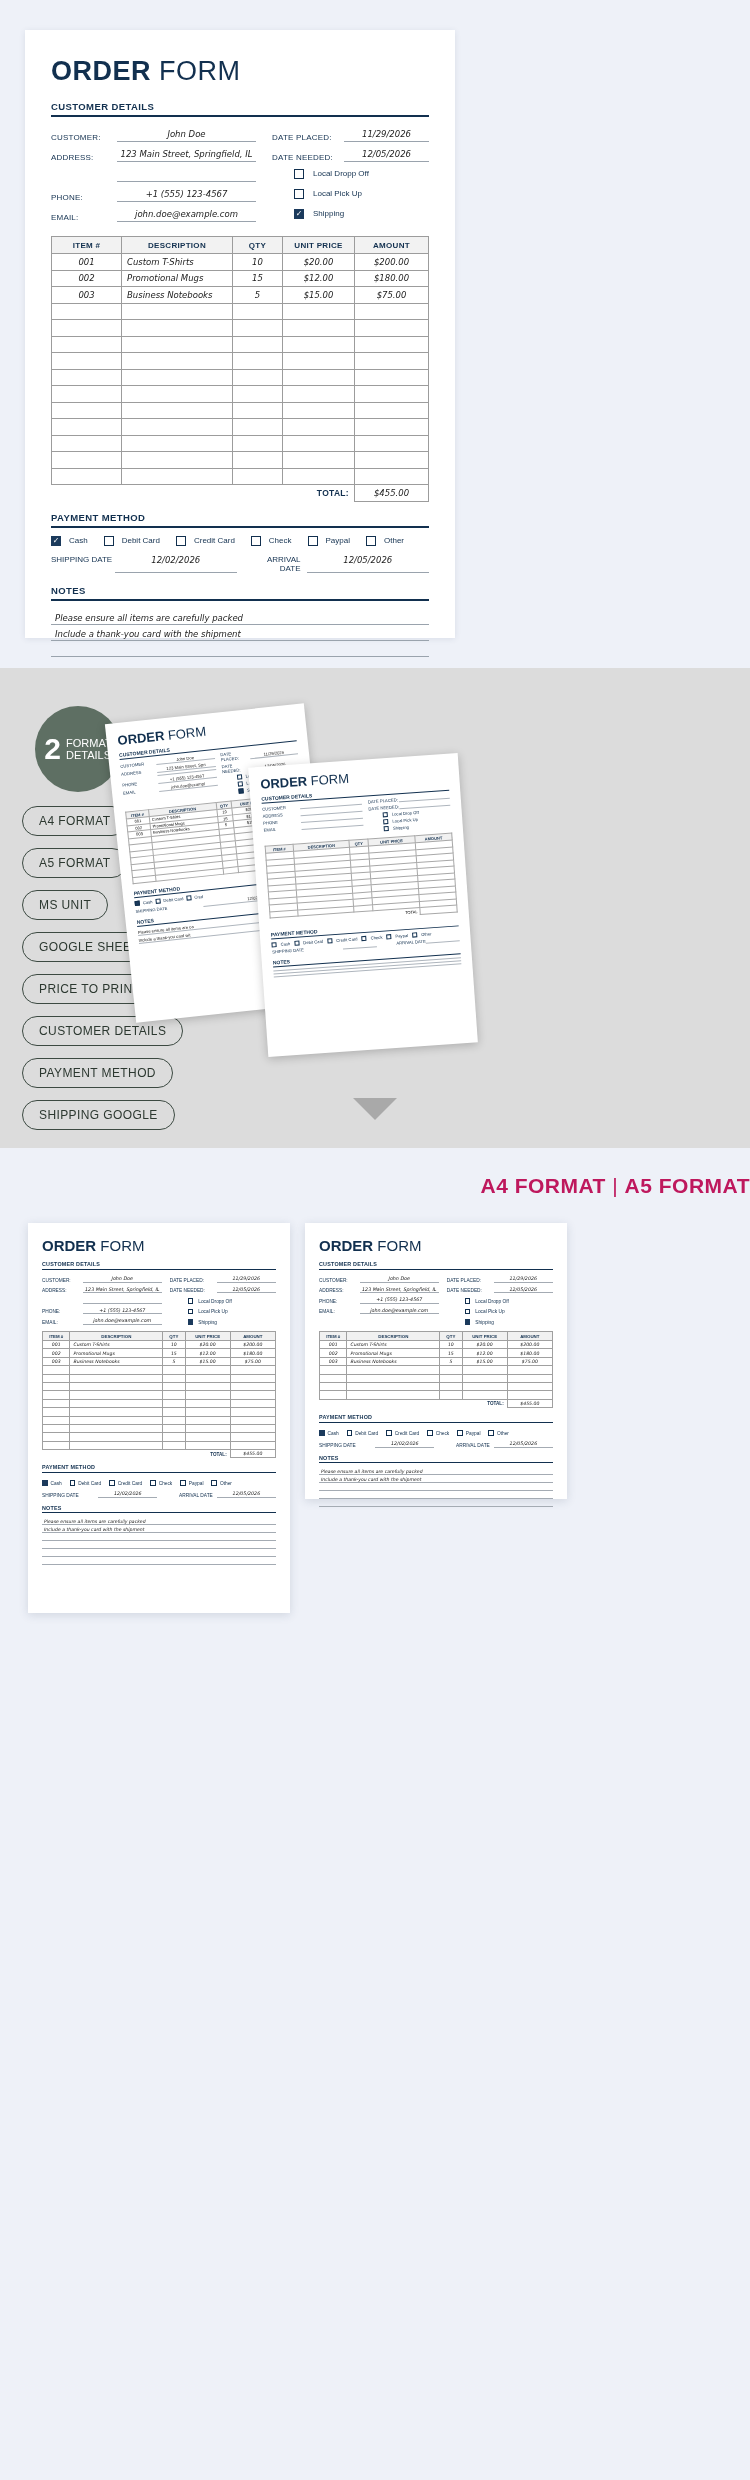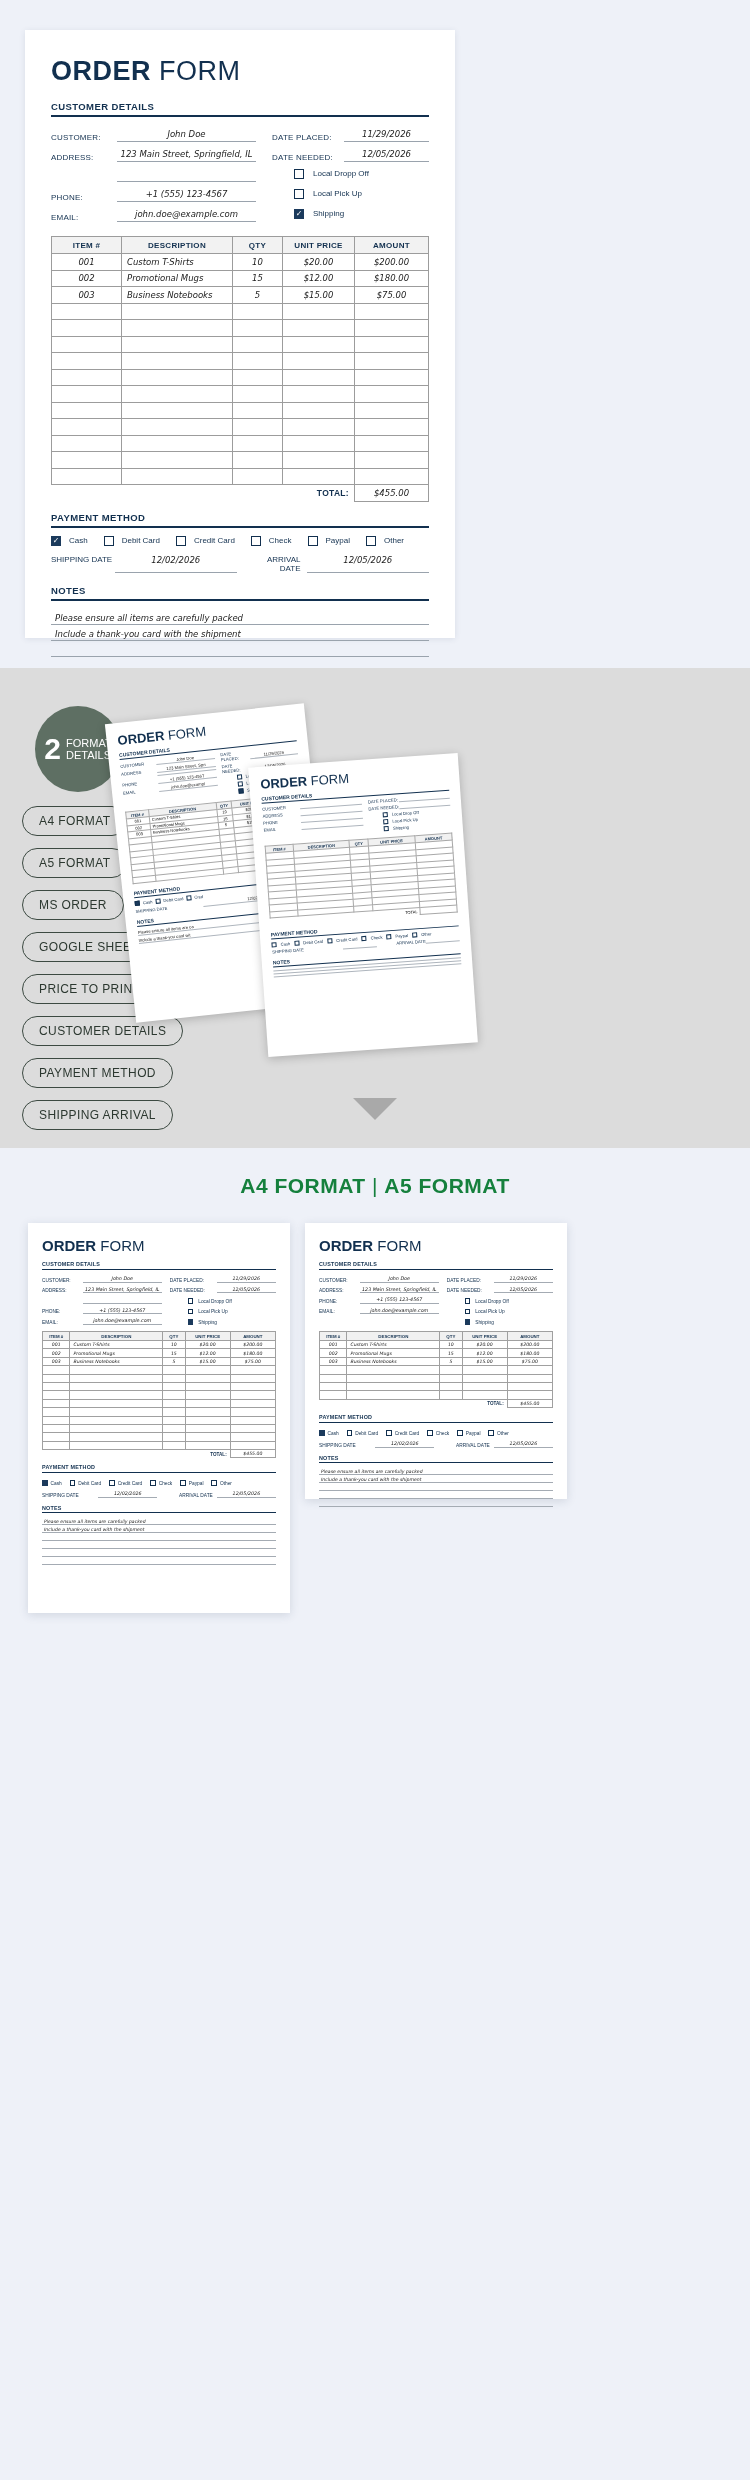--- a/index.html
+++ b/index.html
@@ -100,21 +100,21 @@
   .mcbx{width:5px;height:5px;border:.8px solid #12304f;display:inline-block;vertical-align:middle;}
   .mcbx.on{background:#1b3A5c;}
   .arrow-down {
     position:absolute; left: 353px; top: 430px; width:0;height:0;
     border-left: 22px solid transparent; border-right: 22px solid transparent;
     border-top: 22px solid #a9a9a9;
   }
 
   
   #compare { position:absolute; left:0; top:1148px; width:750px; height:1332px; background:#eef1f8; }
-  .cmp-title { text-align:center; font-size:21px; color:#15803d; letter-spacing:.5px; padding-top: 26px; }
+  .cmp-title { text-align:right; font-size:21px; color:#be185d; letter-spacing:.5px; padding-top: 26px; }
   .cmp-title b{font-weight:700;}
   .sheet-sm {
     position:absolute; background:#fff; box-shadow: 0 2px 9px rgba(40,60,90,.15); padding: 14px 14px 8px;
   }
   .s-title{font-size:15px;color:#12304f;margin-bottom:7px;}
   .s-title b{font-weight:700;}
   .s-head{font-size:5.4px;font-weight:700;color:#12304f;border-bottom:1.3px solid #12304f;padding-bottom:1.5px;margin-bottom:4px;letter-spacing:.2px;}
   .srow{display:flex;align-items:flex-end;font-size:4.8px;color:#12304f;height:9px;margin-bottom:1.5px;}
   .srow .sl{width:34%;}
   .srow .sv{flex:1;border-bottom:.7px solid #a4abb3;text-align:center;color:#1b1b1b;padding-bottom:.5px;}
@@ -357,26 +357,26 @@
   <div class="badge">
     <span class="num">2</span>
     <span>
       <span class="txt" style="display:block">FORMAT</span>
       <span class="txt" style="display:block">DETAILS</span>
     </span>
   </div>
   <div id="pill-box">
       <div class="pill" style="top: 138px;">A4 FORMAT</div>
       <div class="pill" style="top: 180px;">A5 FORMAT</div>
-      <div class="pill" style="top: 222px;">MS ORDER</div>
+      <div class="pill" style="top: 222px;">MS UNIT</div>
       <div class="pill" style="top: 264px;">GOOGLE SHEETS</div>
       <div class="pill" style="top: 306px;">PRICE TO PRINT</div>
       <div class="pill" style="top: 348px;">CUSTOMER DETAILS</div>
       <div class="pill" style="top: 390px;">PAYMENT METHOD</div>
-      <div class="pill" style="top: 432px;">SHIPPING ARRIVAL</div>
+      <div class="pill" style="top: 432px;">SHIPPING GOOGLE</div>
     </div>
 
   <div class="mock" style="left:120px; top:45px; width:200px; height:300px; transform:rotate(-6deg);">
     <div class="mt"><b>ORDER</b> FORM</div>
     <div class="mh">CUSTOMER DETAILS</div>
     <div style="display:flex;gap:6px">
       <div style="width:55%">
         <div class="mrow">
             <span class="ml">CUSTOMER</span>
             <span class="mv">John Doe</span>

